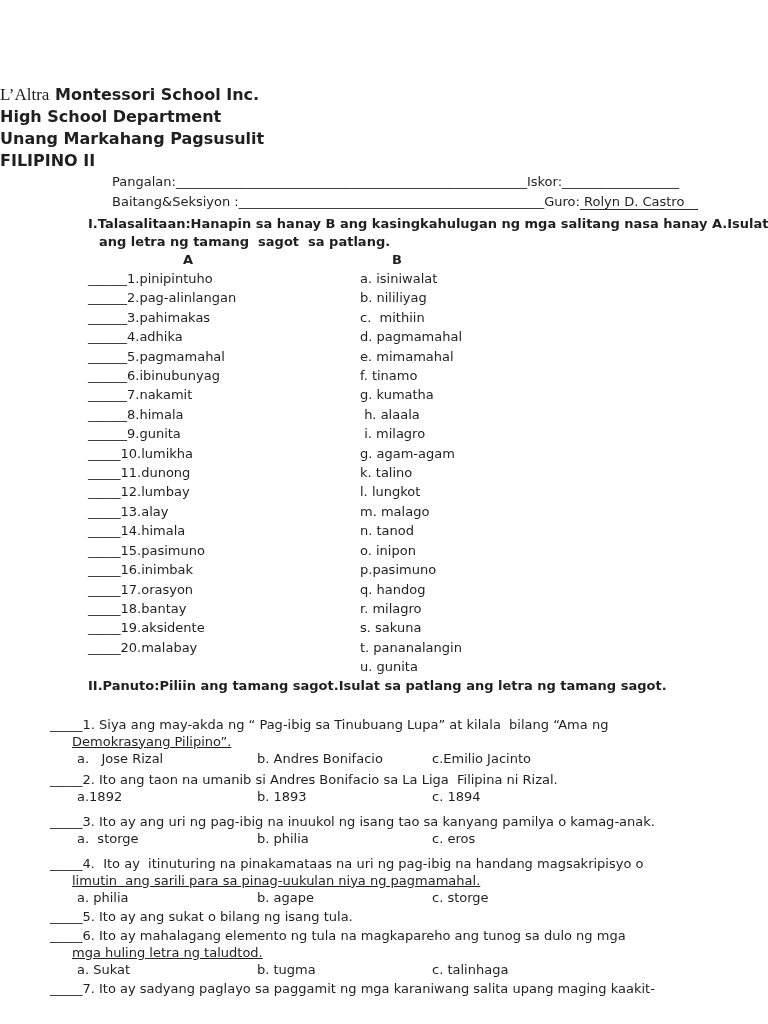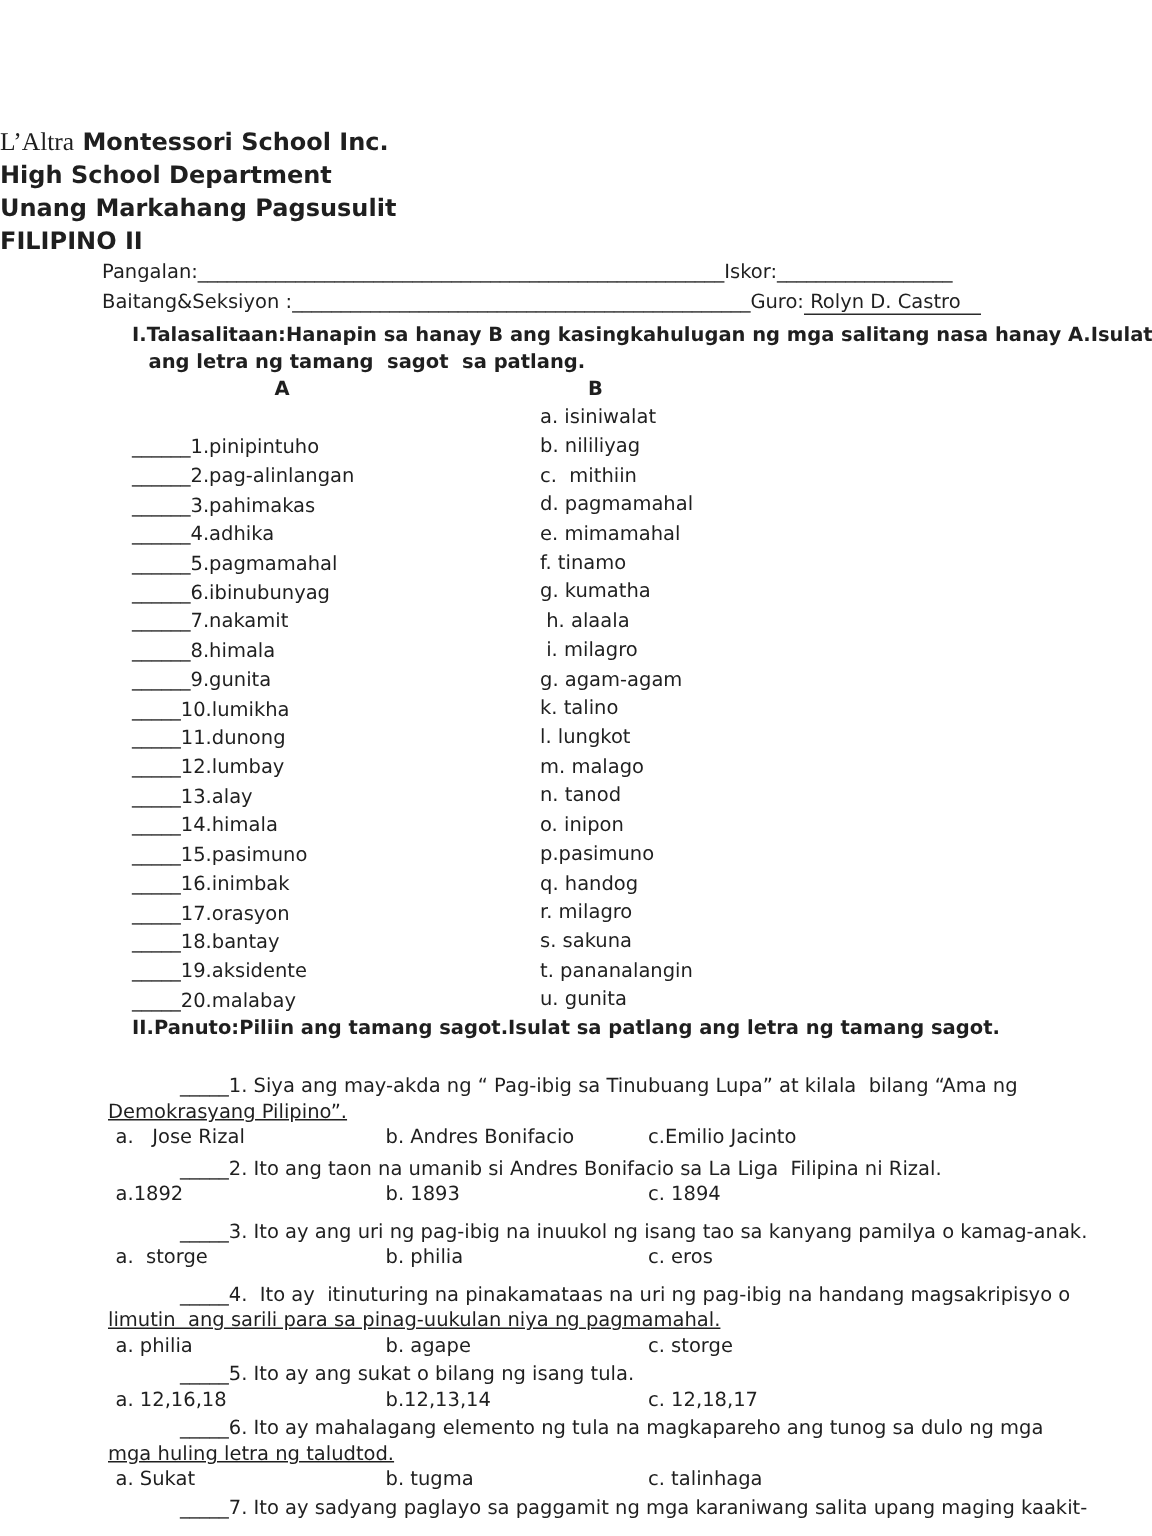--- a/index.html
+++ b/index.html
@@ -1,36 +1,36 @@
 <!DOCTYPE html>
 <html><head>
 <meta charset="utf-8">
 <style>
   html,body{margin:0;padding:0;background:#ffffff;}
   .page{position:relative;width:768px;height:1024px;background:#fff;overflow:hidden;
         color:#1f1f1f;font-family:"DejaVu Sans",sans-serif;font-size:13px;
         padding-top:84px;box-sizing:border-box;}
   .hdr{text-align:left;font-weight:bold;font-size:16px;line-height:22px;white-space:pre;}
   .school .serif{font-family:"Liberation Serif",serif;font-weight:normal;font-size:17px;}
-  .inforow{padding-left:68px;line-height:20px;white-space:pre;}
+  .inforow{padding-left:112px;line-height:20px;white-space:pre;}
   .uline{border-bottom:1.4px solid #2a2a2a;padding-right:14px;}
   .sec1h1{padding-left:88px;font-weight:bold;line-height:17.5px;white-space:pre;margin-top:3px;}
   .sec1h2{padding-left:99px;font-weight:bold;line-height:17.5px;white-space:pre;}
   .abrow{display:flex;padding-left:88px;font-weight:bold;line-height:19px;}
   .abrow .acol{width:272px;box-sizing:border-box;padding-left:95px;}
   .abrow .bcol{padding-left:32px;}
   .match{display:flex;padding-left:88px;}
-  .colA{width:272px;margin-top:20px;}
+  .colA{width:272px;}
   .colA div,.colB div{line-height:19.4px;white-space:pre;}
   .sec2h{padding-left:88px;font-weight:bold;line-height:17px;white-space:pre;margin-top:0;}
   .q{margin-top:4px;}
   .q.first{margin-top:22px;}
   .q.gap{margin-top:8px;}
   .q.tight{margin-top:2px;}
-  .qline{padding-left:120px;line-height:17px;white-space:pre;}
+  .qline{padding-left:50px;line-height:17px;white-space:pre;}
   .qline2{padding-left:72px;line-height:17px;white-space:pre;text-decoration:underline;}
   .opts{display:flex;padding-left:77px;line-height:17px;white-space:pre;}
   .opts .oa{width:180px;}
   .opts .ob{width:175px;}
 </style>
 </head>
 <body>
 
 <div class="page">
 
@@ -117,21 +117,20 @@
   </div>
 
   <div class="q gap">
     <div class="qline"><span>_____</span><span>4.  Ito ay  itinuturing na pinakamataas na uri ng pag-ibig na handang magsakripisyo o</span></div>
     <div class="qline2">limutin  ang sarili para sa pinag-uukulan niya ng pagmamahal.</div>
     <div class="opts"><span class="oa">a. philia</span><span class="ob">b. agape</span><span class="oc">c. storge</span></div>
   </div>
 
   <div class="q tight">
     <div class="qline"><span>_____</span><span>5. Ito ay ang sukat o bilang ng isang tula.</span></div>
-    <div class="opts"><span class="oa">a. 12,16,18</span><span class="ob">b.12,13,14</span><span class="oc">c. 12,18,17</span></div>
   </div>
 
   <div class="q tight">
     <div class="qline"><span>_____</span><span>6. Ito ay mahalagang elemento ng tula na magkapareho ang tunog sa dulo ng mga</span></div>
     <div class="qline2">mga huling letra ng taludtod.</div>
     <div class="opts"><span class="oa">a. Sukat</span><span class="ob">b. tugma</span><span class="oc">c. talinhaga</span></div>
   </div>
 
   <div class="q tight">
     <div class="qline"><span>_____</span><span>7. Ito ay sadyang paglayo sa paggamit ng mga karaniwang salita upang maging kaakit-</span></div>

